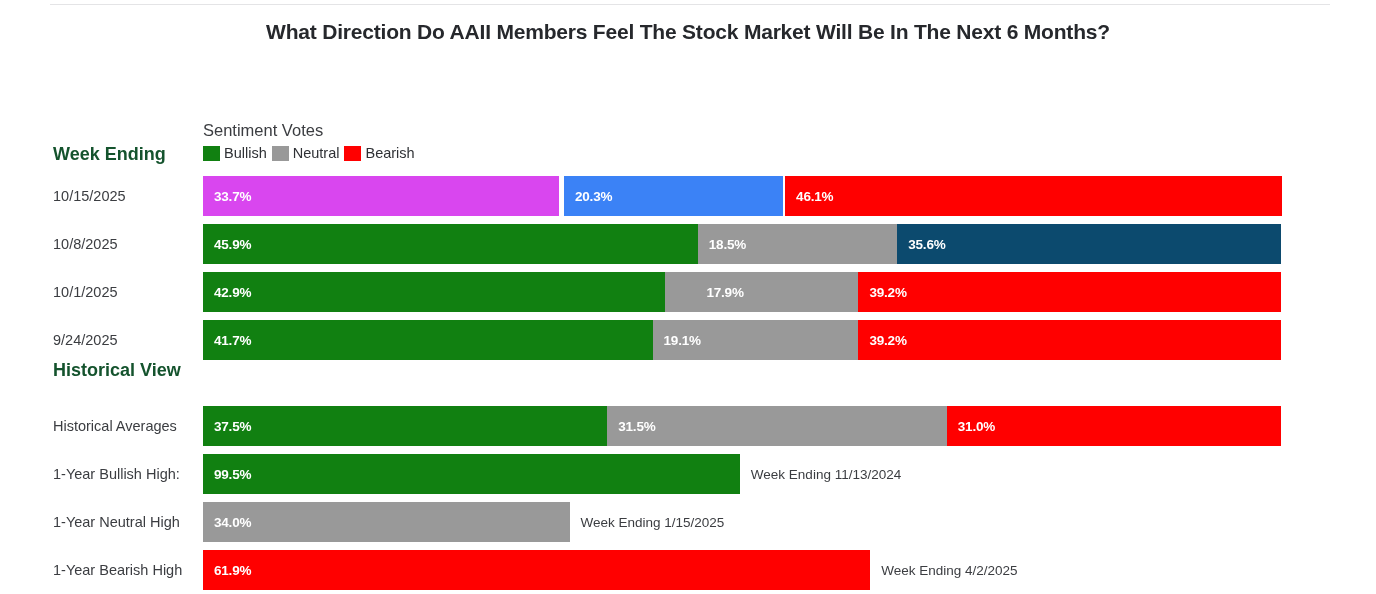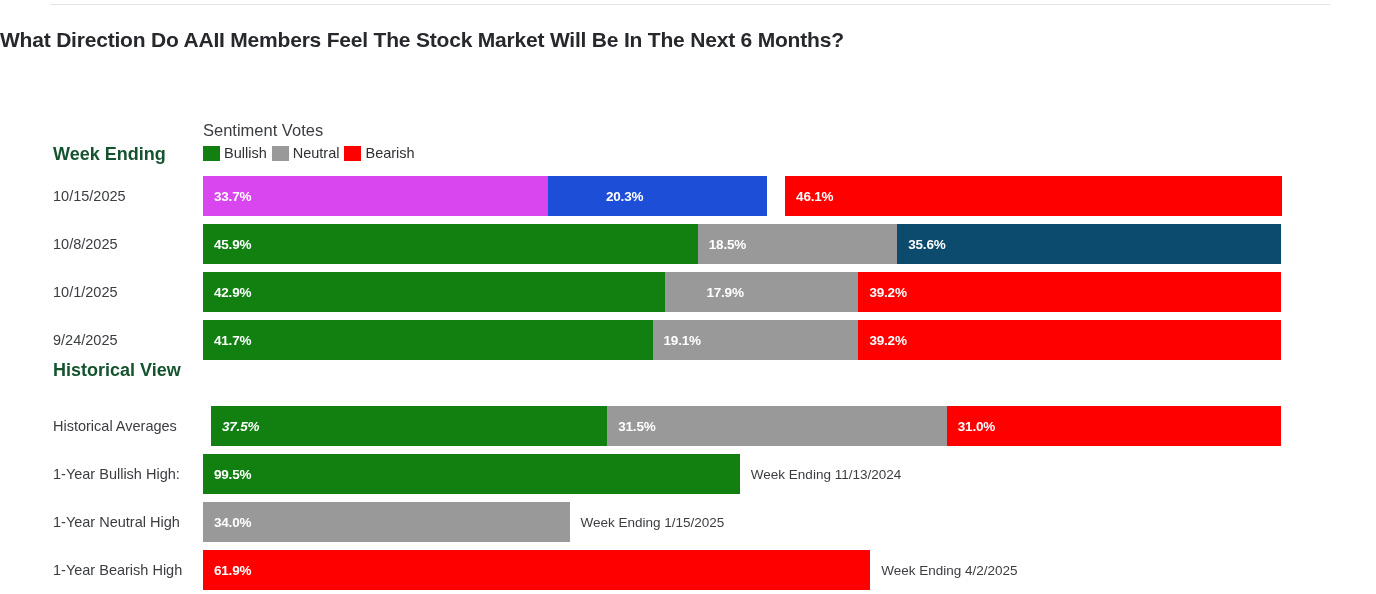--- a/index.html
+++ b/index.html
@@ -12,22 +12,22 @@
   }
   #root { position: relative; width: 1376px; height: 594px; background: #fff; }
 
   .top-rule {
     position: absolute; left: 50px; top: 4px;
     width: 1280px; height: 1px;
     background: #e4e4e6;
   }
 
   .chart-title {
-    position: absolute; left: 0; top: 28px;
-    width: 1376px; 
+    position: absolute; left: 0; top: 20px;
+    width: 1376px; text-align: center;
     font-size: 21px; font-weight: bold;
     color: #26282c;
     letter-spacing: -0.2px;
     white-space: nowrap;
   }
 
   
   .legend-block { position: absolute; left: 203px; top: 121px; }
   .legend-title {
     font-size: 16.5px; color: #3b3d41; font-weight: normal;
@@ -107,21 +107,21 @@
 
   <div class="row-label" style="top:186px;">10/15/2025</div>
   <div class="row-label" style="top:234px;">10/8/2025</div>
   <div class="row-label" style="top:282px;">10/1/2025</div>
   <div class="row-label" style="top:330px;">9/24/2025</div>
 
   <div class="bar-row" style="top:176px;">
     <div class="seg" style="left: 0px; width: 356px; background: #d946ef;">
         <span class="seg-label">33.7%</span>
       </div>
-    <div class="seg" style="left: 345px; width: 218.834px; background: #1d4ed8; padding-left: 47px;">
+    <div class="seg" style="left: 361px; width: 218.834px; background: #3b82f6;">
         <span class="seg-label">20.3%</span>
       </div>
     <div class="seg" style="left: 582.12px; width: 496.958px; background: rgb(255, 0, 0);">
         <span class="seg-label">46.1%</span>
       </div>
   </div>
   <div class="bar-row" style="top:224px;">
     <div class="seg" style="left: 0px; width: 494.802px; background: rgb(17, 128, 17);">
         <span class="seg-label">45.9%</span>
       </div>
@@ -156,21 +156,21 @@
   </div>
 
   <div class="section-head" style="top:360px;">Historical View</div>
 
   <div class="row-label" style="top:416px;">Historical Averages</div>
   <div class="row-label" style="top:464px;">1-Year Bullish High:</div>
   <div class="row-label" style="top:512px;">1-Year Neutral High</div>
   <div class="row-label" style="top:560px;">1-Year Bearish High</div>
 
   <div class="bar-row" style="top:406px;">
-    <div class="seg" style="left: 8px; width: 404.25px; background: rgb(17, 128, 17); font-style: italic;">
+    <div class="seg" style="left: 0px; width: 404.25px; background: rgb(17, 128, 17);">
         <span class="seg-label">37.5%</span>
       </div>
     <div class="seg" style="left: 404.25px; width: 339.57px; background: rgb(153, 153, 153);">
         <span class="seg-label">31.5%</span>
       </div>
     <div class="seg" style="left: 743.82px; width: 334.18px; background: rgb(255, 0, 0);">
         <span class="seg-label">31.0%</span>
       </div>
   </div>
 

